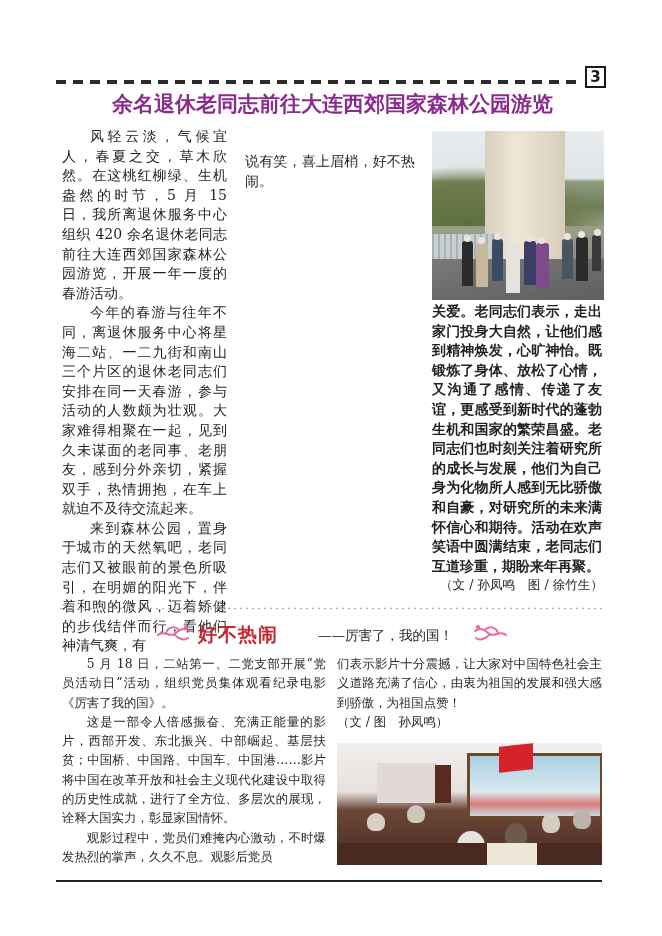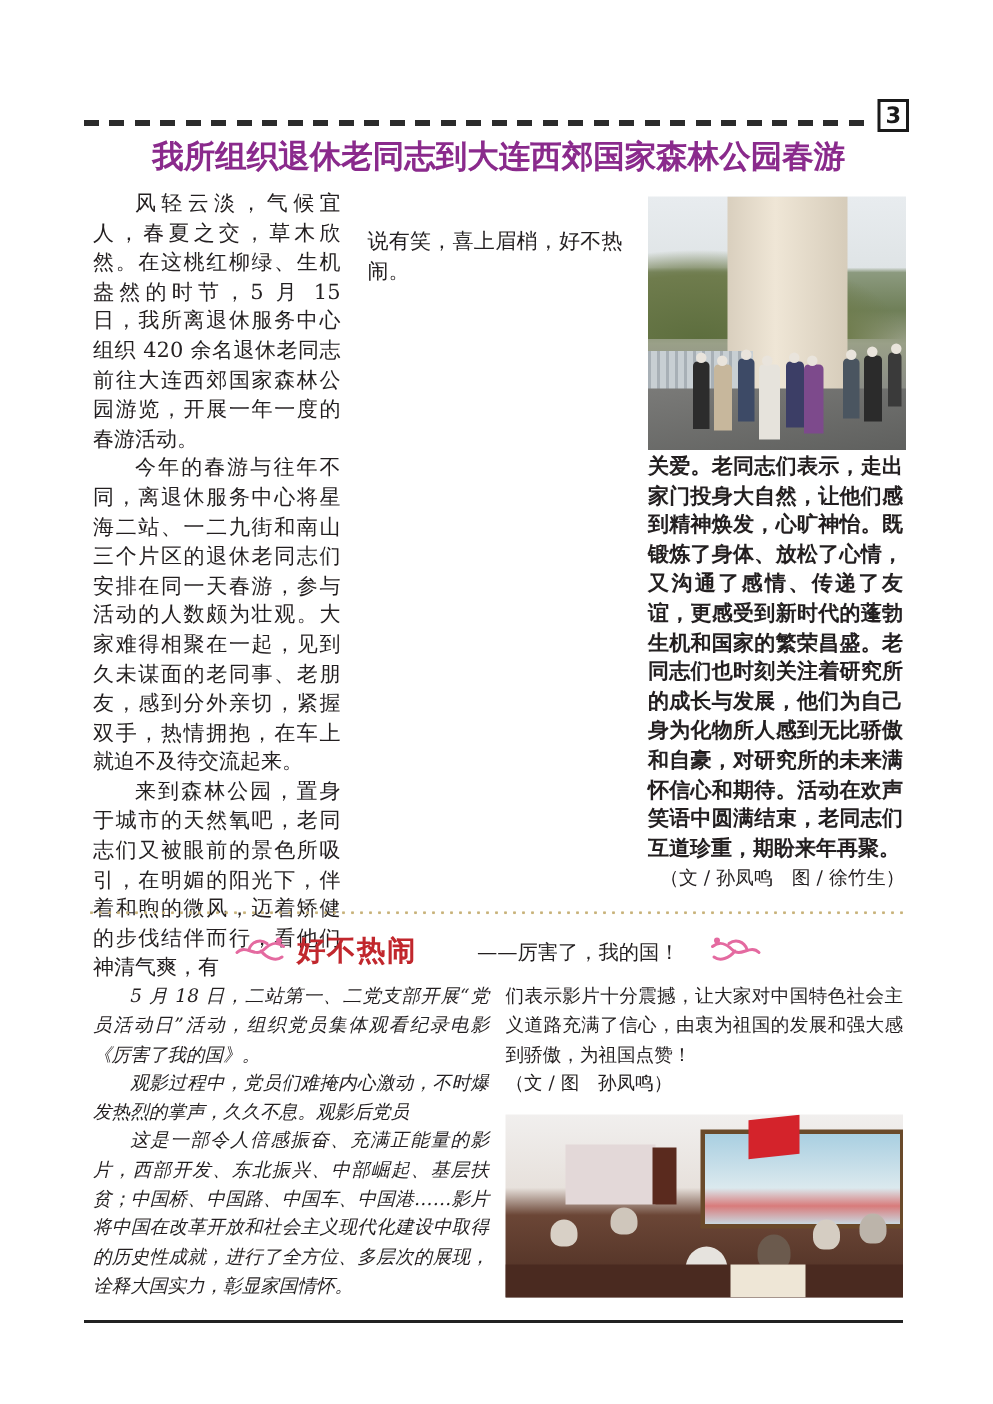--- a/index.html
+++ b/index.html
@@ -49,21 +49,21 @@
   .photo2 .screen { position:absolute; left:40px; top:20px; width:60px; height:40px; background:#e3d8d8; }
   .photo2 .door { position:absolute; left:98px; top:22px; width:16px; height:38px; background:#5a2a1e; }
   .head2 { position:absolute; border-radius:50% 50% 40% 40%; }
   .bottomrule { position:absolute; left:56px; top:880px; width:546px; height:2px; background:#222; }
 </style>
 </head>
 <body>
 
 <div class="dashrow"></div>
 <div class="pagenum">3</div>
-<div class="headline">我所组织退休老同志到大连西郊国家森林公园春游</div>
+<div class="headline">余名退休老同志前往大连西郊国家森林公园游览</div>
 
 <div class="col" style="left:62px; top:127px; width:165px;">
   <p>风轻云淡，气候宜人，春夏之交，草木欣然。在这桃红柳绿、生机盎然的时节，5 月 15 日，我所离退休服务中心组织 420 余名退休老同志前往大连西郊国家森林公园游览，开展一年一度的春游活动。</p>
   <p>今年的春游与往年不同，离退休服务中心将星海二站、一二九街和南山三个片区的退休老同志们安排在同一天春游，参与活动的人数颇为壮观。大家难得相聚在一起，见到久未谋面的老同事、老朋友，感到分外亲切，紧握双手，热情拥抱，在车上就迫不及待交流起来。</p>
   <p>来到森林公园，置身于城市的天然氧吧，老同志们又被眼前的景色所吸引，在明媚的阳光下，伴着和煦的微风，迈着矫健的步伐结伴而行，看他们神清气爽，有</p>
 </div>
 
 <div class="col" style="left:245px; top:127px; width:170px;margin-top:25px;">
   <p class="noind">说有笑，喜上眉梢，好不热闹。</p>
 </div>
@@ -115,24 +115,24 @@
     <circle cx="30" cy="4" r="2" fill="#e46aa0"></circle>
   </svg>
   <span class="main">好不热闹</span>
   <span class="tag">——厉害了，我的国！</span>
   <svg class="orn" style="left:322px;" viewBox="0 0 36 22">
     <path d="M34 12 C28 6,22 16,16 10 C12 6,8 4,3 8 M18 11 C14 16,8 18,4 15 M26 10 C24 4,18 3,14 6" stroke="#e46aa0" stroke-width="2" fill="none" stroke-linecap="round"></path>
     <circle cx="6" cy="4" r="2" fill="#e46aa0"></circle>
   </svg>
 </div>
 
-<div class="col2" style="left:62px; top:654px; width:264px;font-style:italic;">
+<div class="col2" style="left:62px; top:654px; width:264px;">
   <p>5 月 18 日，二站第一、二党支部开展“党员活动日”活动，组织党员集体观看纪录电影《厉害了我的国》。</p>
+  <p>这是一部令人倍感振奋、充满正能量的影片，西部开发、东北振兴、中部崛起、基层扶贫；中国桥、中国路、中国车、中国港……影片将中国在改革开放和社会主义现代化建设中取得的历史性成就，进行了全方位、多层次的展现，诠释大国实力，彰显家国情怀。</p>
   <p>观影过程中，党员们难掩内心激动，不时爆发热烈的掌声，久久不息。观影后党员</p>
-  <p>这是一部令人倍感振奋、充满正能量的影片，西部开发、东北振兴、中部崛起、基层扶贫；中国桥、中国路、中国车、中国港……影片将中国在改革开放和社会主义现代化建设中取得的历史性成就，进行了全方位、多层次的展现，诠释大国实力，彰显家国情怀。</p>
 </div>
 
 <div class="col2" style="left:337px; top:654px; width:265px;">
   <p style="text-indent:0">们表示影片十分震撼，让大家对中国特色社会主义道路充满了信心，由衷为祖国的发展和强大感到骄傲，为祖国点赞！</p>
   <div class="credit2">（文 / 图　孙凤鸣）</div>
 </div>
 
 <div class="photo2">
   <div class="screen"></div>
   <div class="door"></div>

